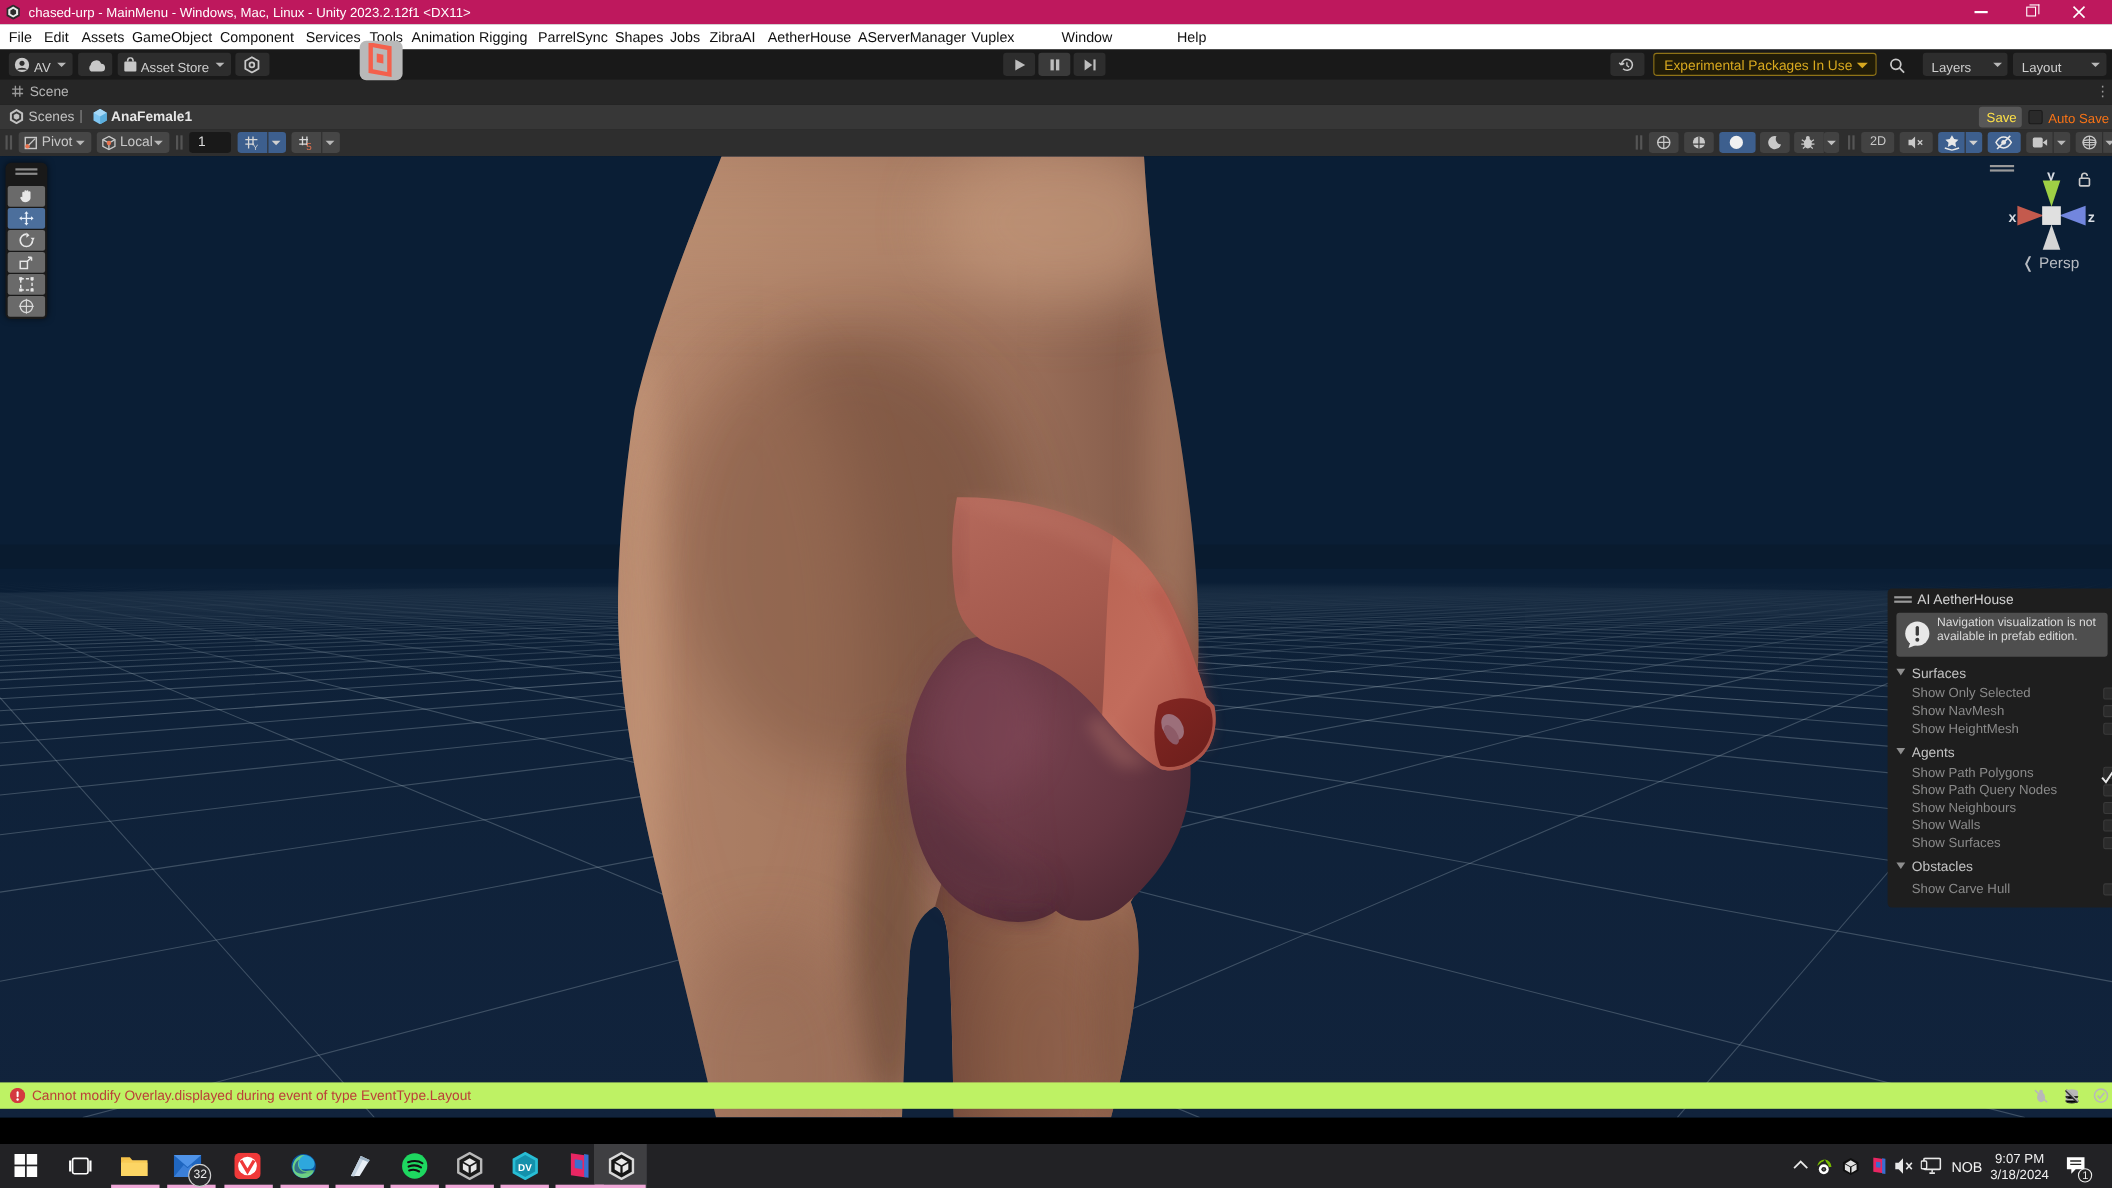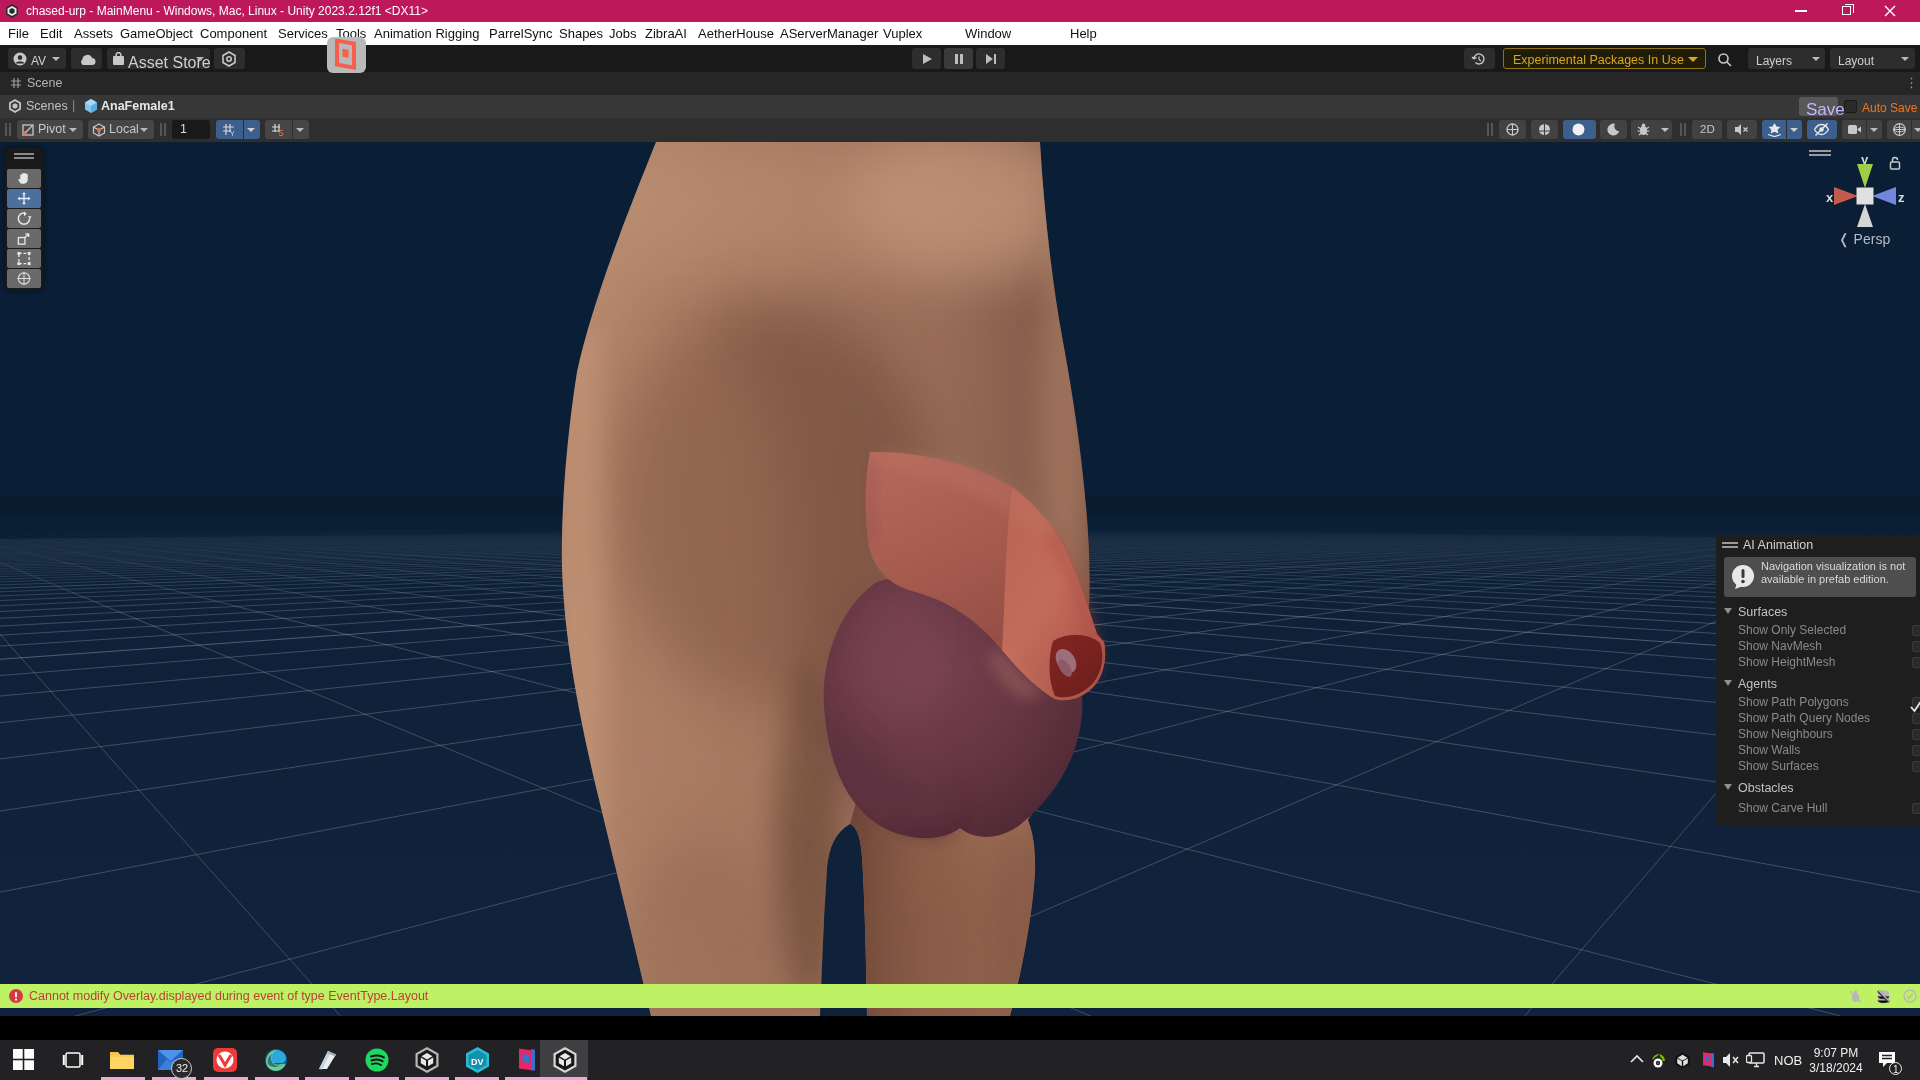--- a/index.html
+++ b/index.html
@@ -50,21 +50,21 @@
     </svg>
 <div class="abs" style="left:31px;top:9px;font-size:12px;color:#cfcfcf">AV</div>
 <div style="position:absolute;left:52px;top:12px;width:0;height:0;border-left:4px solid transparent;border-right:4px solid transparent;border-top:4px solid #b8b8b8"></div>
 <svg class="abs" style="left:78px;top:9px" width="18" height="12" viewBox="0 0 18 12">
       <path d="M14,11 a3.5,3.5 0 0 0 0,-7 a5,5 0 0 0 -9.6,1.2 a3.6,3.6 0 0 0 0.4,5.8 z" fill="#c8c8c8"></path>
     </svg>
 <svg class="abs" style="left:112px;top:7px" width="13" height="14" viewBox="0 0 13 14">
       <rect x="1" y="4" width="11" height="9" rx="1" fill="#c8c8c8"></rect>
       <path d="M4,4 a2.5,3.5 0 0 1 5,0" fill="none" stroke="#c8c8c8" stroke-width="1.5"></path>
     </svg>
-<div class="abs" style="left:128px;top:9px;font-size:16px;color:#cfcfcf">Asset Store</div>
+<div class="abs" style="left:128px;top:9px;font-size:12px;color:#cfcfcf">Asset Store</div>
 <div style="position:absolute;left:196px;top:12px;width:0;height:0;border-left:4px solid transparent;border-right:4px solid transparent;border-top:4px solid #b8b8b8"></div>
 <svg class="abs" style="left:221px;top:6px" width="16" height="16" viewBox="0 0 16 16">
       <polygon points="8,1 14,4.5 14,11.5 8,15 2,11.5 2,4.5" fill="none" stroke="#c8c8c8" stroke-width="1.6"></polygon>
       <circle cx="8" cy="8" r="2.2" fill="none" stroke="#c8c8c8" stroke-width="1.6"></circle>
     </svg>
 <div class="abs" style="left:912px;top:3px;width:29px;height:21px;background:#2d2d2d;border-radius:3px;"></div>
 <div class="abs" style="left:944px;top:3px;width:29px;height:21px;background:#2d2d2d;border-radius:3px;background:#3a3a3a"></div>
 <div class="abs" style="left:976px;top:3px;width:29px;height:21px;background:#2d2d2d;border-radius:3px;"></div>
 <svg class="abs" style="left:921px;top:8px" width="12" height="12" viewBox="0 0 12 12">
       <polygon points="2,1 11,6 2,11" fill="#bdbdbd"></polygon>
@@ -118,21 +118,21 @@
     </svg>
 <div class="abs" style="left:26px;top:4px;font-size:12.5px;color:#c0c0c0">Scenes</div>
 <div class="abs" style="left:72px;top:3px;font-size:12.5px;color:#8a8a8a">|</div>
 <svg class="abs" style="left:84px;top:4px" width="14" height="14" viewBox="0 0 14 14">
       <polygon points="7,0 13,3.5 13,10.5 7,14 1,10.5 1,3.5" fill="#7fc6f2"></polygon>
       <polygon points="7,0 13,3.5 7,7 1,3.5" fill="#a5d8f7"></polygon>
       <polygon points="7,7 13,3.5 13,10.5 7,14" fill="#5aaede"></polygon>
     </svg>
 <div class="abs" style="left:101px;top:4px;font-size:12.5px;font-weight:bold;color:#e6e6e6">AnaFemale1</div>
 <div class="abs" style="left:1799px;top:2px;width:39px;height:19px;background:#585858;border-radius:3px"></div>
-<div class="abs" style="left:1806px;top:5px;font-size:17px;color:#c4b5fd">Save</div>
+<div class="abs" style="left:1806px;top:5px;font-size:12px;color:#fde047">Save</div>
 <div class="abs" style="left:1844px;top:5px;width:13px;height:13px;background:#2a2a2a;border:1px solid #1a1a1a;border-radius:2px"></div>
 <div class="abs" style="left:1862px;top:6px;font-size:12px;color:#f97316">Auto Save</div>
 </div>
 <div class="row" style="top:118px;height:24px;background:#2e2e2e">
 <div class="abs" style="left:5px;top:5px;width:2px;height:13px;background:#555"></div>
     <div class="abs" style="left:9px;top:5px;width:2px;height:13px;background:#555"></div>
 <div class="abs" style="left:17px;top:2px;width:66px;height:19px;background:#464646;border-radius:3px"></div>
 <svg class="abs" style="left:21px;top:5px" width="14" height="14" viewBox="0 0 14 14">
       <rect x="2" y="2" width="10" height="10" fill="none" stroke="#c8c8c8" stroke-width="1.3"></rect>
       <circle cx="4" cy="10" r="2" fill="#e8734f"></circle>
@@ -527,21 +527,21 @@
 <text x="6" y="60" font-size="13" font-weight="bold" fill="#d8dce2" font-family="Liberation Sans">x</text>
 <polygon points="52,54 76,45 76,63" fill="#7286de"></polygon>
 <text x="78" y="60" font-size="13" font-weight="bold" fill="#d8dce2" font-family="Liberation Sans">z</text>
 <polygon points="45,62 37,85 53,85" fill="#d5d5d5"></polygon>
 <rect x="36.5" y="45.5" width="17" height="17" fill="#e0e0e0"></rect>
 <text x="18" y="102" font-size="14" fill="#b8bcc2" font-family="Liberation Sans">❬ Persp</text>
 </svg>
 <div class="abs" style="left:1716px;top:393px;width:204px;height:290px;background:#1e1e1e;border-radius:4px 0 0 4px">
 <div class="abs" style="left:6px;top:7px;width:16px;height:1.5px;background:#9a9a9a"></div>
 <div class="abs" style="left:6px;top:11px;width:16px;height:1.5px;background:#9a9a9a"></div>
-<div class="abs" style="left:27px;top:3px;font-size:12.5px;color:#d2d2d2">AI Animation</div>
+<div class="abs" style="left:27px;top:3px;font-size:12.5px;color:#d2d2d2">AI AetherHouse</div>
 <div class="abs" style="left:8px;top:22px;width:192px;height:40px;background:#4e4e4e;border-radius:3px"></div>
 <svg class="abs" style="left:13px;top:28px" width="28" height="28" viewBox="0 0 28 28">
         <circle cx="14" cy="13" r="11" fill="#e8e8e8"></circle>
         <polygon points="8,20 6,26 14,23" fill="#e8e8e8"></polygon>
         <rect x="12.5" y="6" width="3" height="9" rx="1.5" fill="#3a3a3a"></rect>
         <circle cx="14" cy="18.5" r="1.8" fill="#3a3a3a"></circle>
       </svg>
 <div class="abs" style="left:45px;top:25px;font-size:11px;color:#dadada;line-height:13px">Navigation visualization is not<br>available in prefab edition.</div>
 <div class="abs" style="left:8px;top:73px;width:0;height:0;border-left:4.5px solid transparent;border-right:4.5px solid transparent;border-top:6px solid #8f8f8f"></div>
 <div class="abs" style="left:22px;top:70px;font-size:12.5px;color:#c2c2c2">Surfaces</div>

